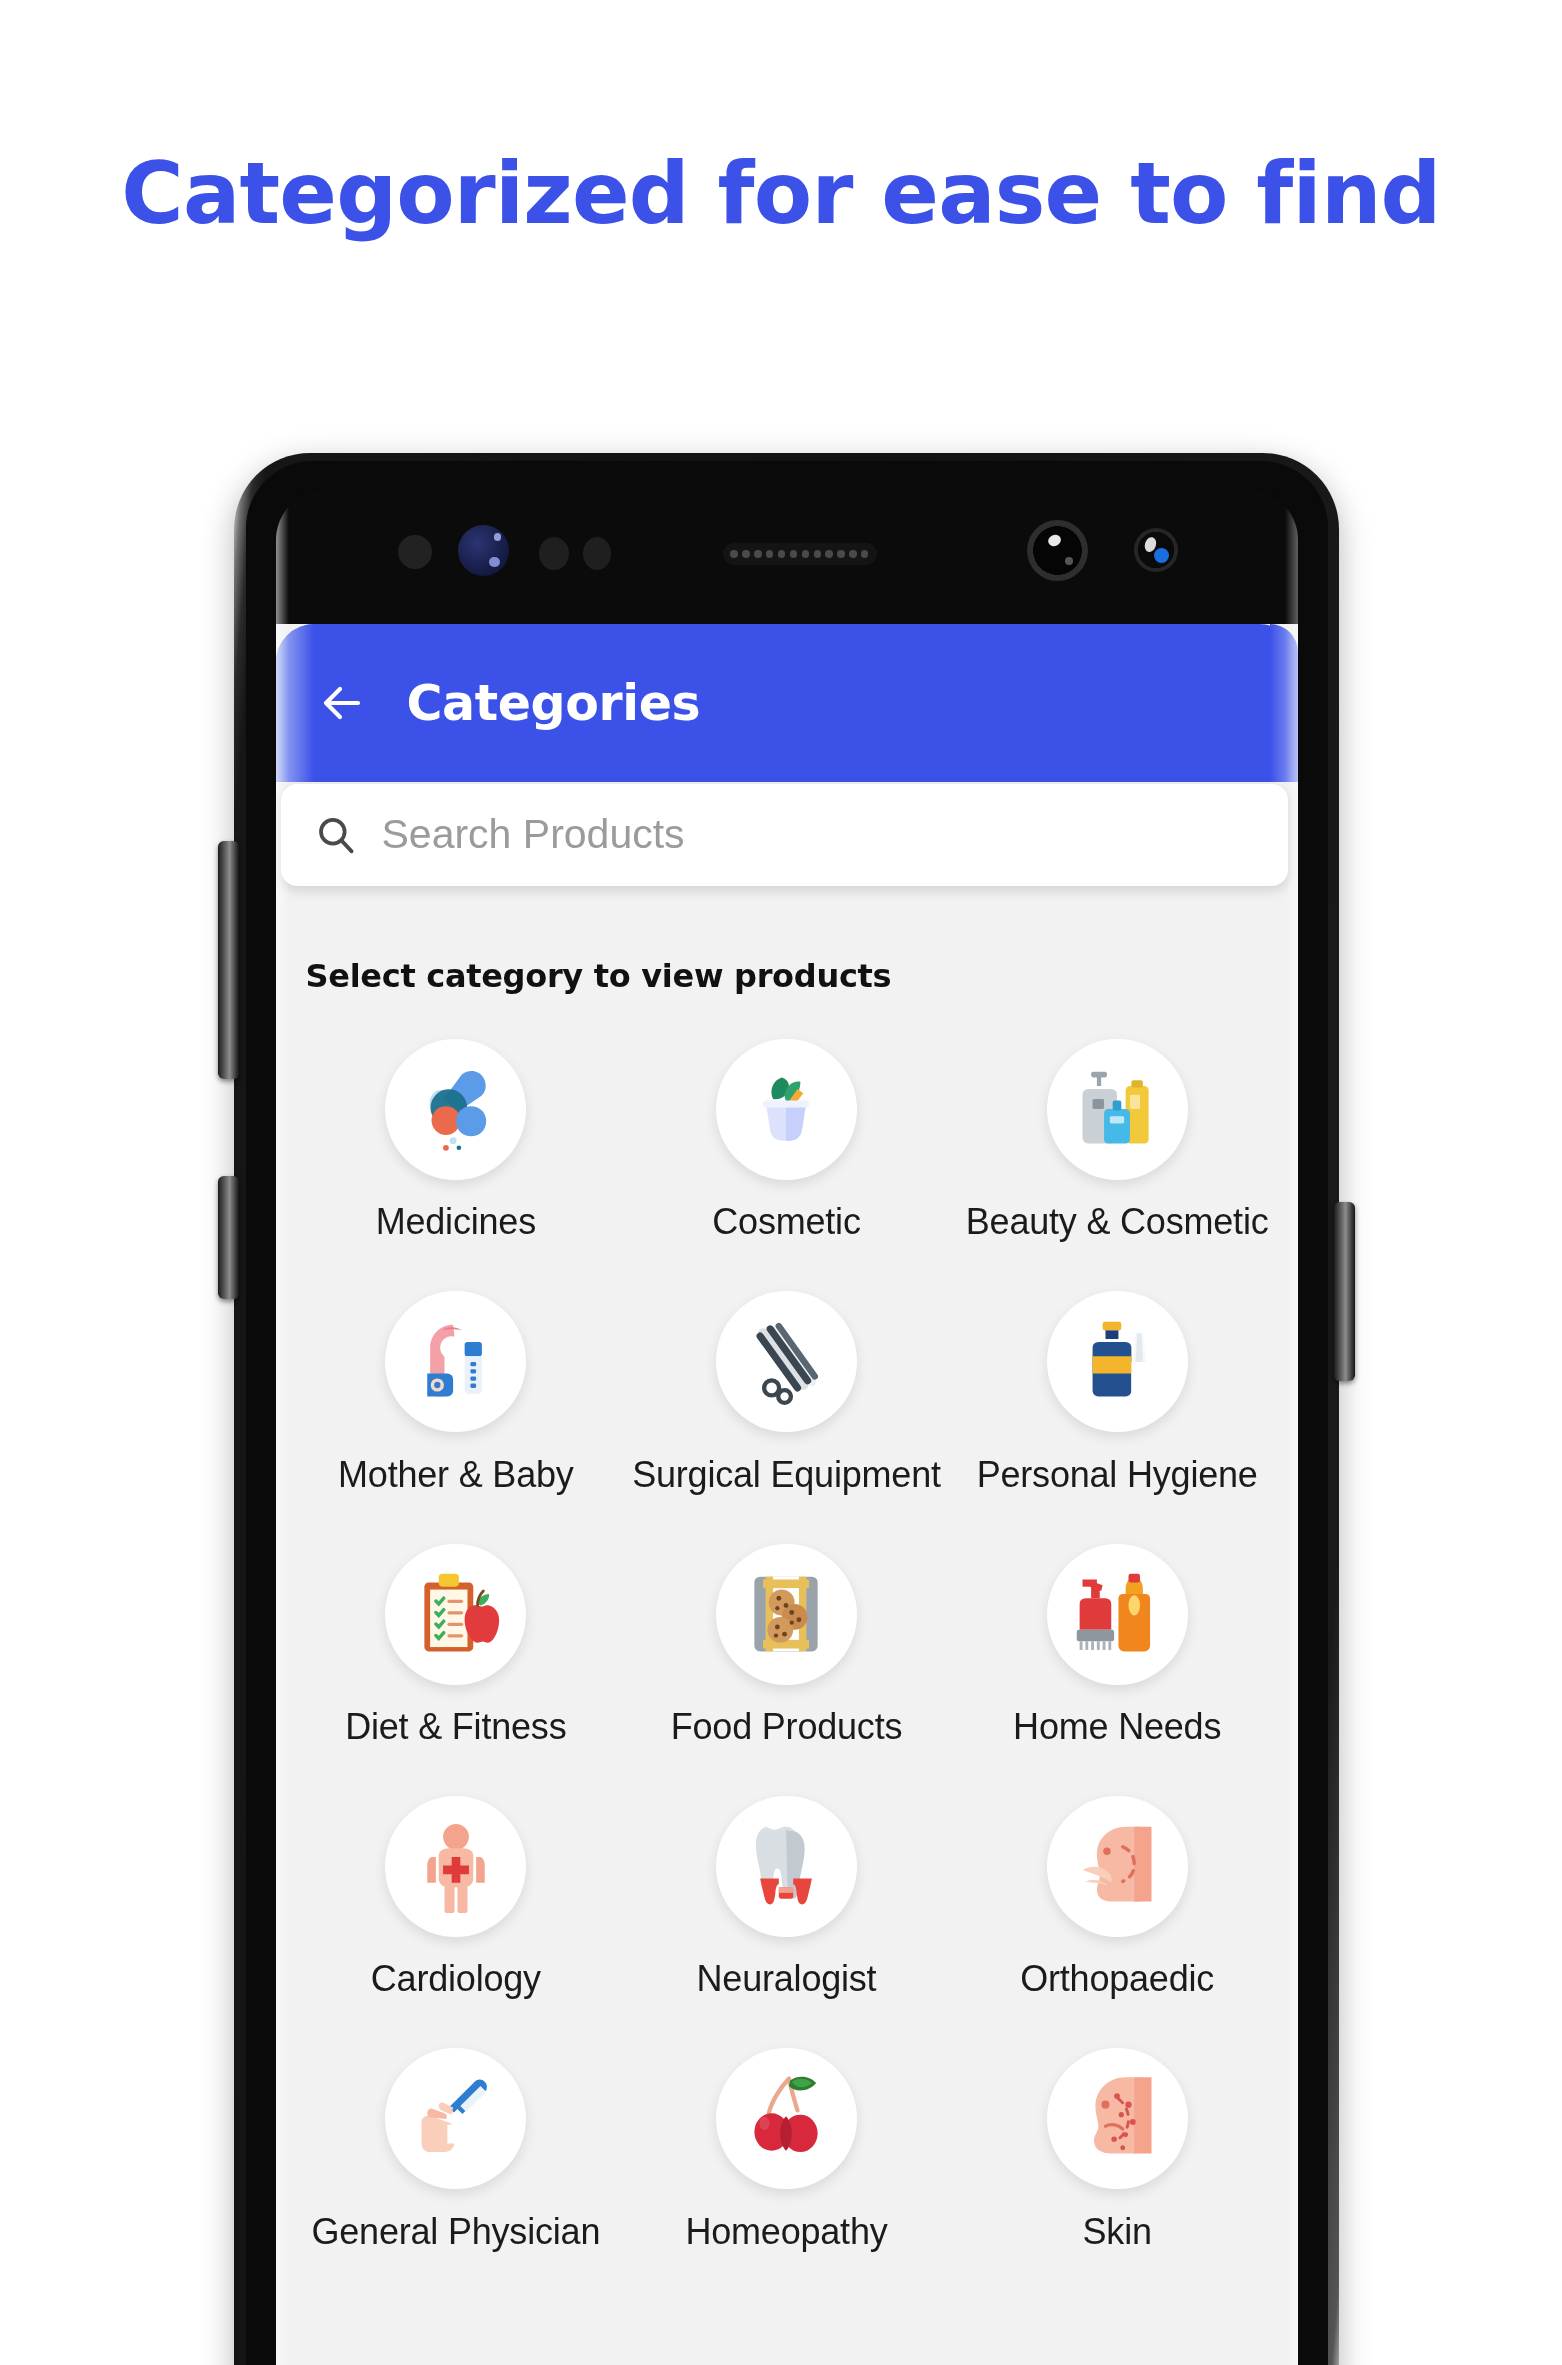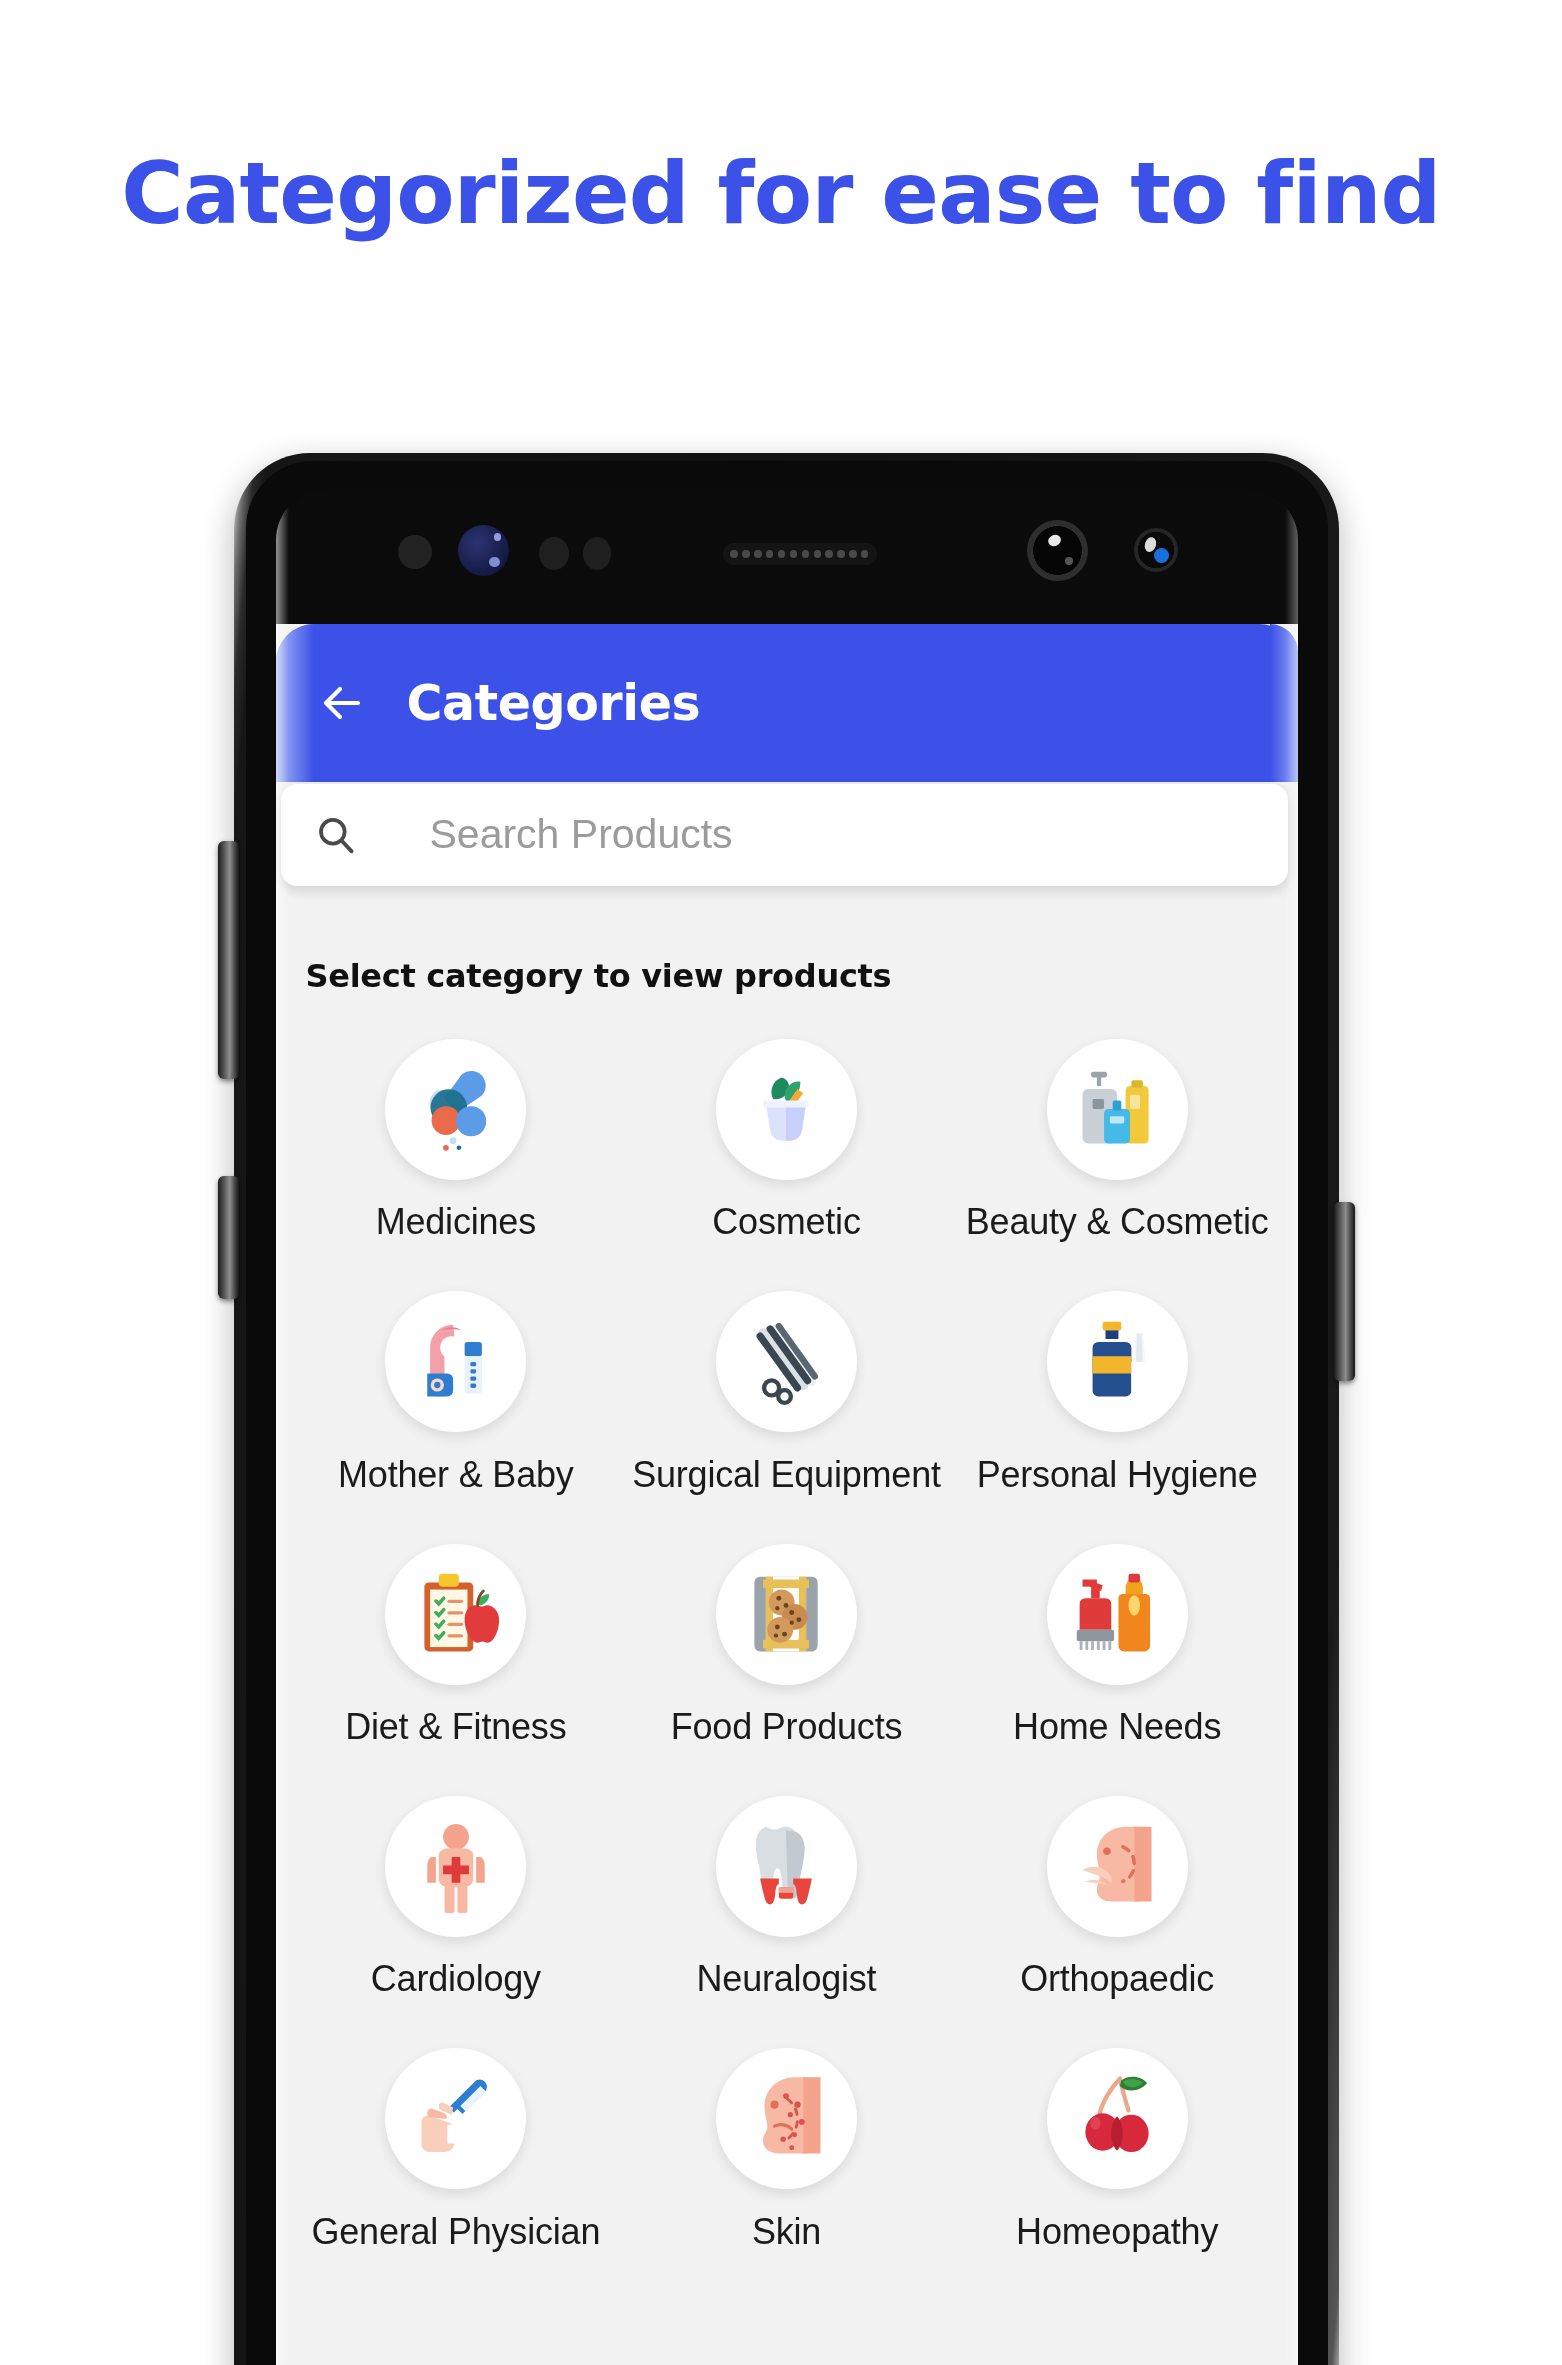--- a/index.html
+++ b/index.html
@@ -162,21 +162,20 @@
   }
   .searchbar {
     position: relative;
     margin: -3.3px 0 18px 0;
     height: 102px;
     background: #ffffff;
     border-radius: 16.4px;
     box-shadow: 0 4.1px 11.5px rgba(0,0,0,0.13);
     display: flex; align-items: center;
     padding: 0 33px;
-    gap: 48px;
   }
   .search-icon { width: 43px; height: 43px; margin-right: 25px; flex: 0 0 auto; }
   .search-input {
     border: none; outline: none; background: transparent;
     font-family: "Liberation Sans", sans-serif;
     font-size: 41px; color: #111; width: 100%;
   }
   .search-input::placeholder { color: #9b9b9b; }
 
   .section-title {
@@ -524,55 +523,55 @@
                   <path d="M26 36h10v8c0 3-2 5-5 5h-5z" fill="#FFFFFF"></path>
                   <path d="M20 23c0-2 2-3 4-2l6 3-1 5-7-3c-1.4-.6-2-1.6-2-3z" fill="#F9CEBB"></path>
                 </svg>
               </div>
               <div class="cat-label">General Physician</div>
             </div>
 
             <div class="cat">
               <div class="cat-circle">
                 <svg viewBox="0 0 64 64">
+                  <path d="M34 4c-6 6-12 16-14 24" stroke="#E8A98F" stroke-width="3" fill="none" stroke-linecap="round"></path>
+                  <path d="M34 4c2 8 4 16 6 22" stroke="#E8A98F" stroke-width="3" fill="none" stroke-linecap="round"></path>
+                  <path d="M35 5c6-4 14-3 18 2-5 6-14 7-19 2z" fill="#2E7D32"></path>
+                  <path d="M36 6c5-3 11-2 14 1-4 4-11 4-14-1z" fill="#3FA347"></path>
+                  <ellipse cx="22" cy="41" rx="12" ry="13" fill="#D8283C"></ellipse>
+                  <ellipse cx="42" cy="42" rx="12" ry="13" fill="#D8283C"></ellipse>
+                  <path d="M32 30c-3 3-4 8-4 12s1 9 4 12c3-3 4-8 4-12s-1-9-4-12z" fill="#B41F31"></path>
+                  <ellipse cx="17" cy="35" rx="3.5" ry="4.5" fill="#E4596A" opacity=".55"></ellipse>
+                </svg>
+              </div>
+              <div class="cat-label">Homeopathy</div>
+            </div>
+
+            <div class="cat">
+              <div class="cat-circle">
+                <svg viewBox="0 0 64 64">
                   <path d="M38 3c-12 0-21 9-21 20 0 6 2 10 2 14 0 4-3 6-3 10 0 6 5 9 12 9h18V3z" fill="#F7B9A3"></path>
                   <path d="M44 3h12v53H44z" fill="#F4A48C"></path>
                   <circle cx="24" cy="22" r="2.8" fill="#E0705C"></circle>
                   <path d="M24 37c4-2 9-1 12 2" fill="none" stroke="#E0705C" stroke-width="2.2" stroke-linecap="round"></path>
                   <g fill="#D9534F">
                     <circle cx="32" cy="16" r="2"></circle>
                       <circle cx="40" cy="22" r="2.2"></circle>
                     <circle cx="35" cy="29" r="1.8"></circle>
                       <circle cx="43" cy="34" r="2"></circle>
                     <circle cx="30" cy="46" r="1.9"></circle>
                       <circle cx="38" cy="43" r="1.7"></circle>
                     <circle cx="36" cy="52" r="1.7"></circle>
                   </g>
                   <path d="M33 18c4 3 7 8 7 14s-3 11-7 14" fill="none" stroke="#D9534F" stroke-width="2" stroke-linecap="round" stroke-dasharray="4 5"></path>
                 </svg>
               </div>
               <div class="cat-label">Skin</div>
             </div>
 
-            <div class="cat">
-              <div class="cat-circle">
-                <svg viewBox="0 0 64 64">
-                  <path d="M34 4c-6 6-12 16-14 24" stroke="#E8A98F" stroke-width="3" fill="none" stroke-linecap="round"></path>
-                  <path d="M34 4c2 8 4 16 6 22" stroke="#E8A98F" stroke-width="3" fill="none" stroke-linecap="round"></path>
-                  <path d="M35 5c6-4 14-3 18 2-5 6-14 7-19 2z" fill="#2E7D32"></path>
-                  <path d="M36 6c5-3 11-2 14 1-4 4-11 4-14-1z" fill="#3FA347"></path>
-                  <ellipse cx="22" cy="41" rx="12" ry="13" fill="#D8283C"></ellipse>
-                  <ellipse cx="42" cy="42" rx="12" ry="13" fill="#D8283C"></ellipse>
-                  <path d="M32 30c-3 3-4 8-4 12s1 9 4 12c3-3 4-8 4-12s-1-9-4-12z" fill="#B41F31"></path>
-                  <ellipse cx="17" cy="35" rx="3.5" ry="4.5" fill="#E4596A" opacity=".55"></ellipse>
-                </svg>
-              </div>
-              <div class="cat-label">Homeopathy</div>
-            </div>
-
           </div>
         </div>
 
         <div class="glass-edge-l"></div>
         <div class="glass-edge-r"></div>
       </div>
     </div>
 
     <div class="btn-side btn-vol"></div>
     <div class="btn-side btn-bix"></div>

